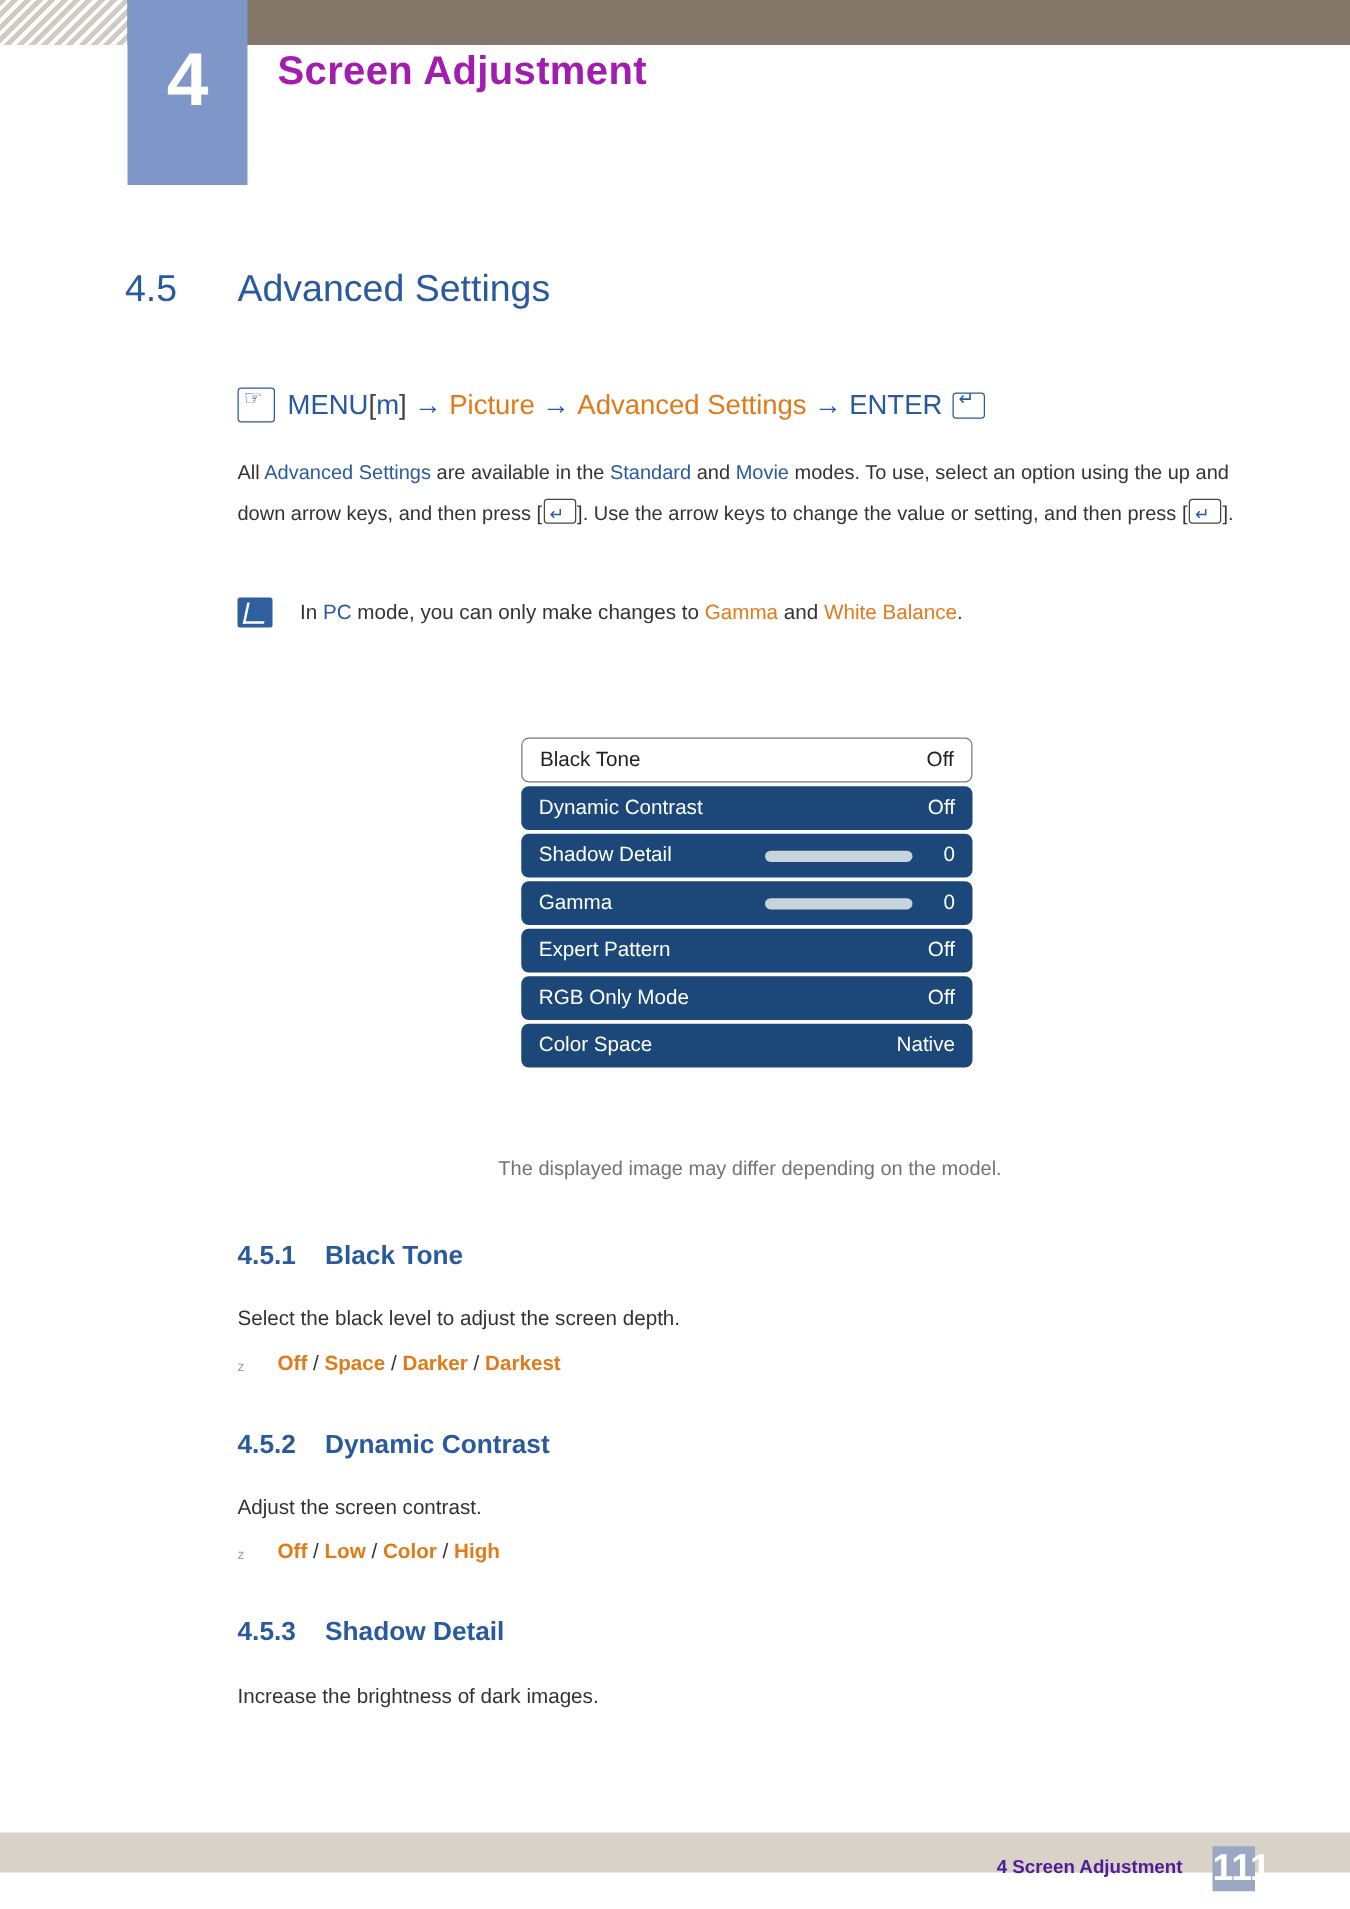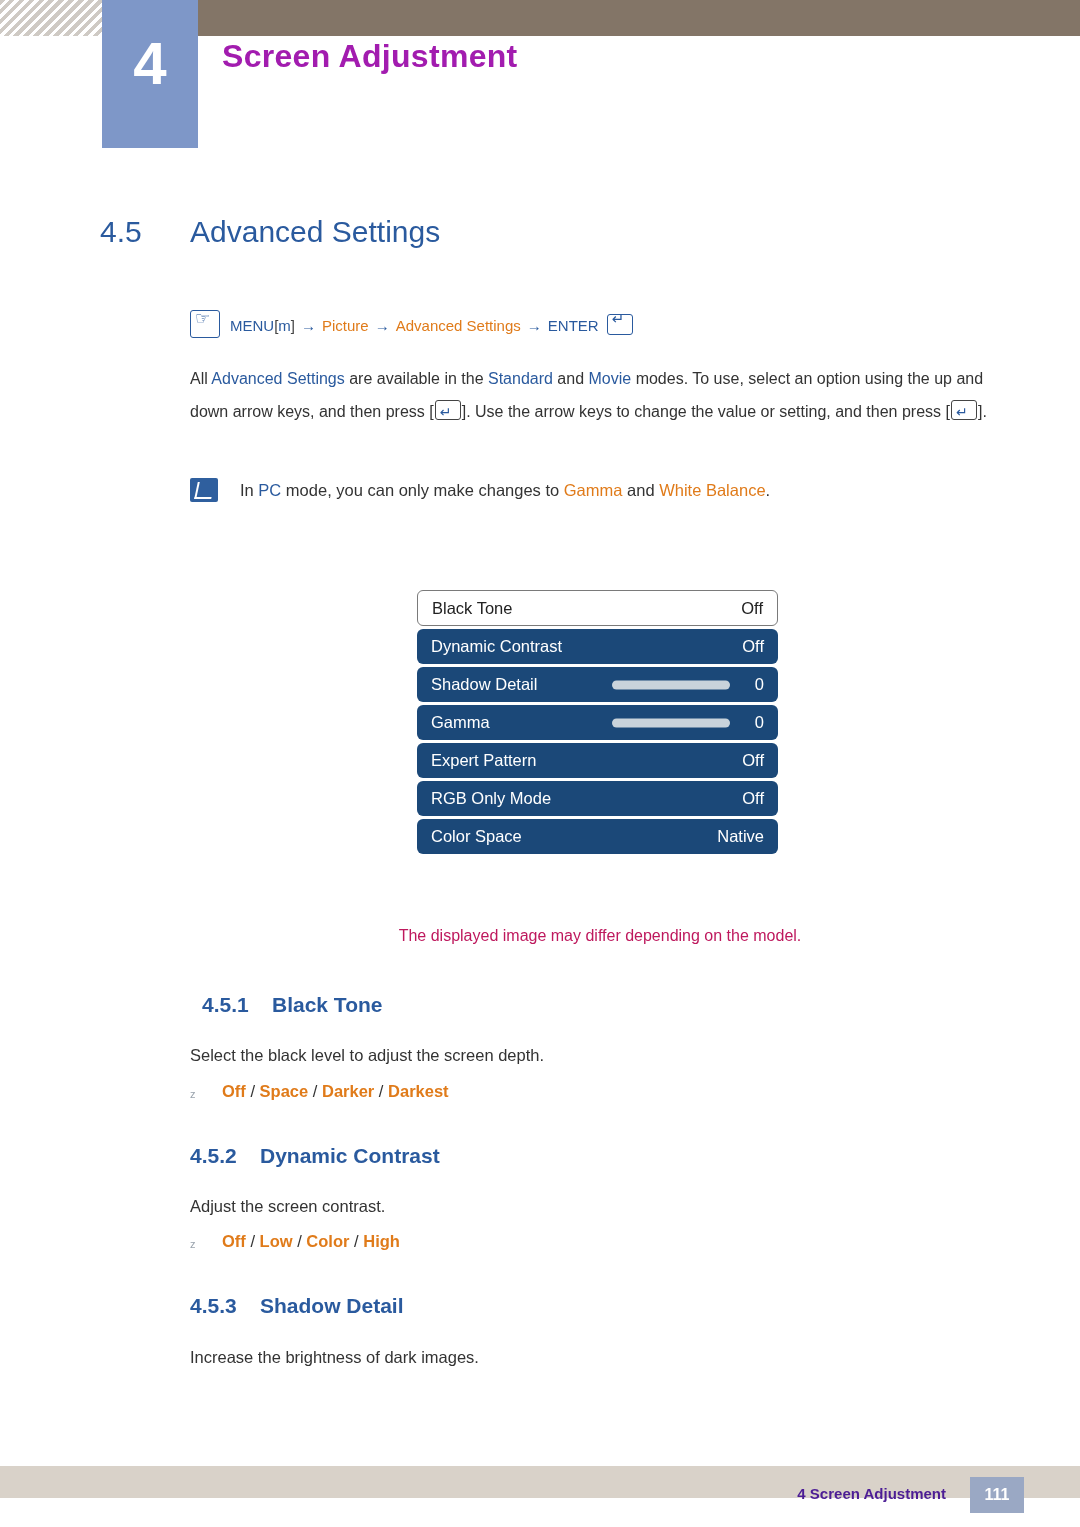--- a/index.html
+++ b/index.html
@@ -67,21 +67,21 @@
   .section-heading .num {
     display: inline-block;
     width: 90px;
   }
 
   
   .menupath {
     position: absolute;
     left: 190px;
     top: 310px;
-    font-size: 15px;
+    font-size: 22px;
     color: #2a5a9e;
     white-space: nowrap;
   }
   .menupath .kicon {
     display: inline-block;
     width: 28px;
     height: 26px;
     border: 1.6px solid #2a5a9e;
     border-radius: 3px;
     position: relative;
@@ -220,21 +220,21 @@
     background: #c9d3db;
   }
 
   .caption {
     position: absolute;
     left: 190px;
     top: 927px;
     width: 820px;
     text-align: center;
     font-size: 16px;
-    color: #be185d;
+    color: #737373;
   }
 
   
   .subheading {
     position: absolute;
     left: 190px;
     font-size: 21px;
     font-weight: bold;
     color: #2a5a9e;
   }
@@ -276,25 +276,25 @@
     right: 134px;
     top: 1485px;
     font-size: 15px;
     font-weight: bold;
     color: #4c1d95;
   }
   .footer-page {
     position: absolute;
     left: 970px;
     top: 1477px;
-    width: 54px;
+    width: 34px;
     height: 36px;
     background: #9aa8c4;
     color: #ffffff;
-    font-size: 16px;
+    font-size: 30px;
     font-weight: bold;
     text-align: center;
     line-height: 36px;
   }
 </style>
 </head>
 <body>
 
 <div class="header-band">
   <div class="header-hatch"></div>
@@ -346,21 +346,21 @@
     <span class="osd-label">RGB Only Mode</span>
     <span class="osd-value">Off</span>
   </div>
   <div class="osd-row dark">
     <span class="osd-label">Color Space</span>
     <span class="osd-value">Native</span>
   </div>
 </div>
 <div class="caption">The displayed image may differ depending on the model.</div>
 
-<div class="subheading" style="top:993px;margin-left:12px;">
+<div class="subheading" style="top:993px;">
   <span class="snum">4.5.1</span><span>Black Tone</span>
 </div>
 <div class="subtext" style="top:1046px;">Select the black level to adjust the screen depth.</div>
 <div class="optline" style="top:1082px;">
   <span class="z">z</span><span>Off</span><span class="sep"> / </span><span>Space</span><span class="sep"> / </span><span>Darker</span><span class="sep"> / </span><span>Darkest</span>
 </div>
 
 <div class="subheading" style="top:1144px;">
   <span class="snum">4.5.2</span><span>Dynamic Contrast</span>
 </div>

